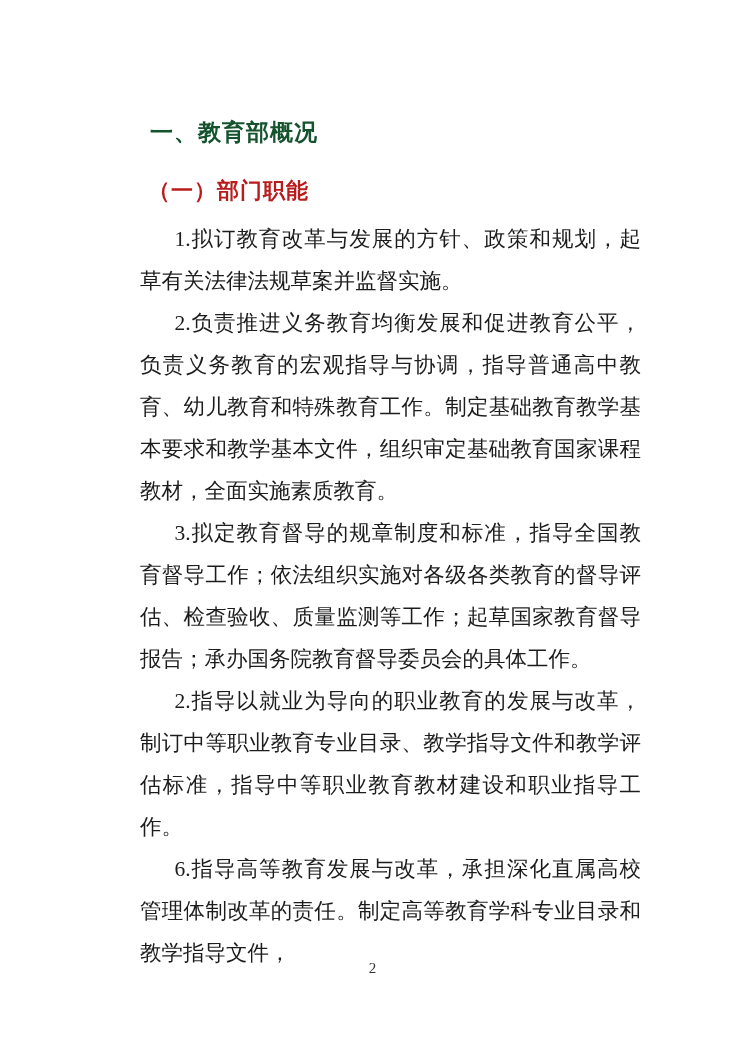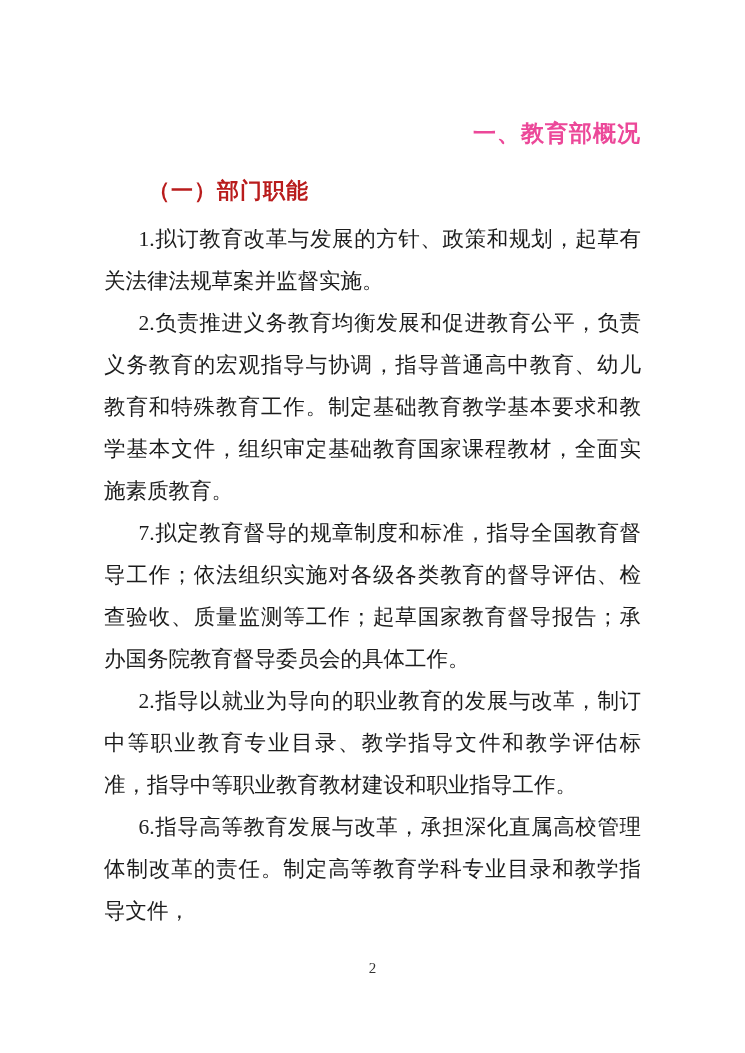--- a/index.html
+++ b/index.html
@@ -19,29 +19,28 @@
     background: #ffffff;
     color: #1c1c1c;
   }
   .content {
     position: absolute;
     left: 104px;
     top: 119px;
     width: 537px;
   }
   .heading-1 {
-    font-family: Liberation Serif, serif;
+    font-family: Liberation Mono, monospace;
     font-weight: bold;
     font-size: 23px;
     line-height: 30px;
     letter-spacing: 1px;
     margin: 0 0 27px 0;
     text-indent: 2em;
-    color: #ec4899;
-    text-align: right;
+    color: #14532d;
   }
   .heading-2 {
     font-family: "Liberation Serif", "DejaVu Serif", serif;
     font-weight: bold;
     font-size: 22px;
     line-height: 30px;
     letter-spacing: 1px;
     margin: 0 0 12px 0;
     text-indent: 2em;
     color: #b91c1c;
@@ -52,20 +51,21 @@
     line-height: 42px;
     margin: 0;
     text-align: justify;
     text-justify: inter-character;
     text-indent: 2em;
     color: #1c1c1c;
     word-break: break-all;
   }
   .body-text p.numbered {
     text-indent: 1.6em;
+    margin-left: 36px;
   }
   .page-number {
     position: absolute;
     top: 960px;
     left: 0;
     right: 0;
     text-align: center;
     font-family: "Liberation Serif", "DejaVu Serif", serif;
     font-size: 15px;
     color: #333333;
@@ -74,19 +74,19 @@
 </head>
 <body>
 
 <div class="page">
   <div class="content">
     <div class="heading-1">一、教育部概况</div>
     <div class="heading-2">（一）部门职能</div>
     <div class="body-text">
       <p class="numbered">1.拟订教育改革与发展的方针、政策和规划，起草有关法律法规草案并监督实施。</p>
       <p class="numbered">2.负责推进义务教育均衡发展和促进教育公平，负责义务教育的宏观指导与协调，指导普通高中教育、幼儿教育和特殊教育工作。制定基础教育教学基本要求和教学基本文件，组织审定基础教育国家课程教材，全面实施素质教育。</p>
-      <p class="numbered">7.拟定教育督导的规章制度和标准，指导全国教育督导工作；依法组织实施对各级各类教育的督导评估、检查验收、质量监测等工作；起草国家教育督导报告；承办国务院教育督导委员会的具体工作。</p>
+      <p class="numbered">3.拟定教育督导的规章制度和标准，指导全国教育督导工作；依法组织实施对各级各类教育的督导评估、检查验收、质量监测等工作；起草国家教育督导报告；承办国务院教育督导委员会的具体工作。</p>
       <p class="numbered">2.指导以就业为导向的职业教育的发展与改革，制订中等职业教育专业目录、教学指导文件和教学评估标准，指导中等职业教育教材建设和职业指导工作。</p>
       <p class="numbered">6.指导高等教育发展与改革，承担深化直属高校管理体制改革的责任。制定高等教育学科专业目录和教学指导文件，</p>
     </div>
   </div>
   <div class="page-number">2</div>
 </div>
 
 </body></html>

